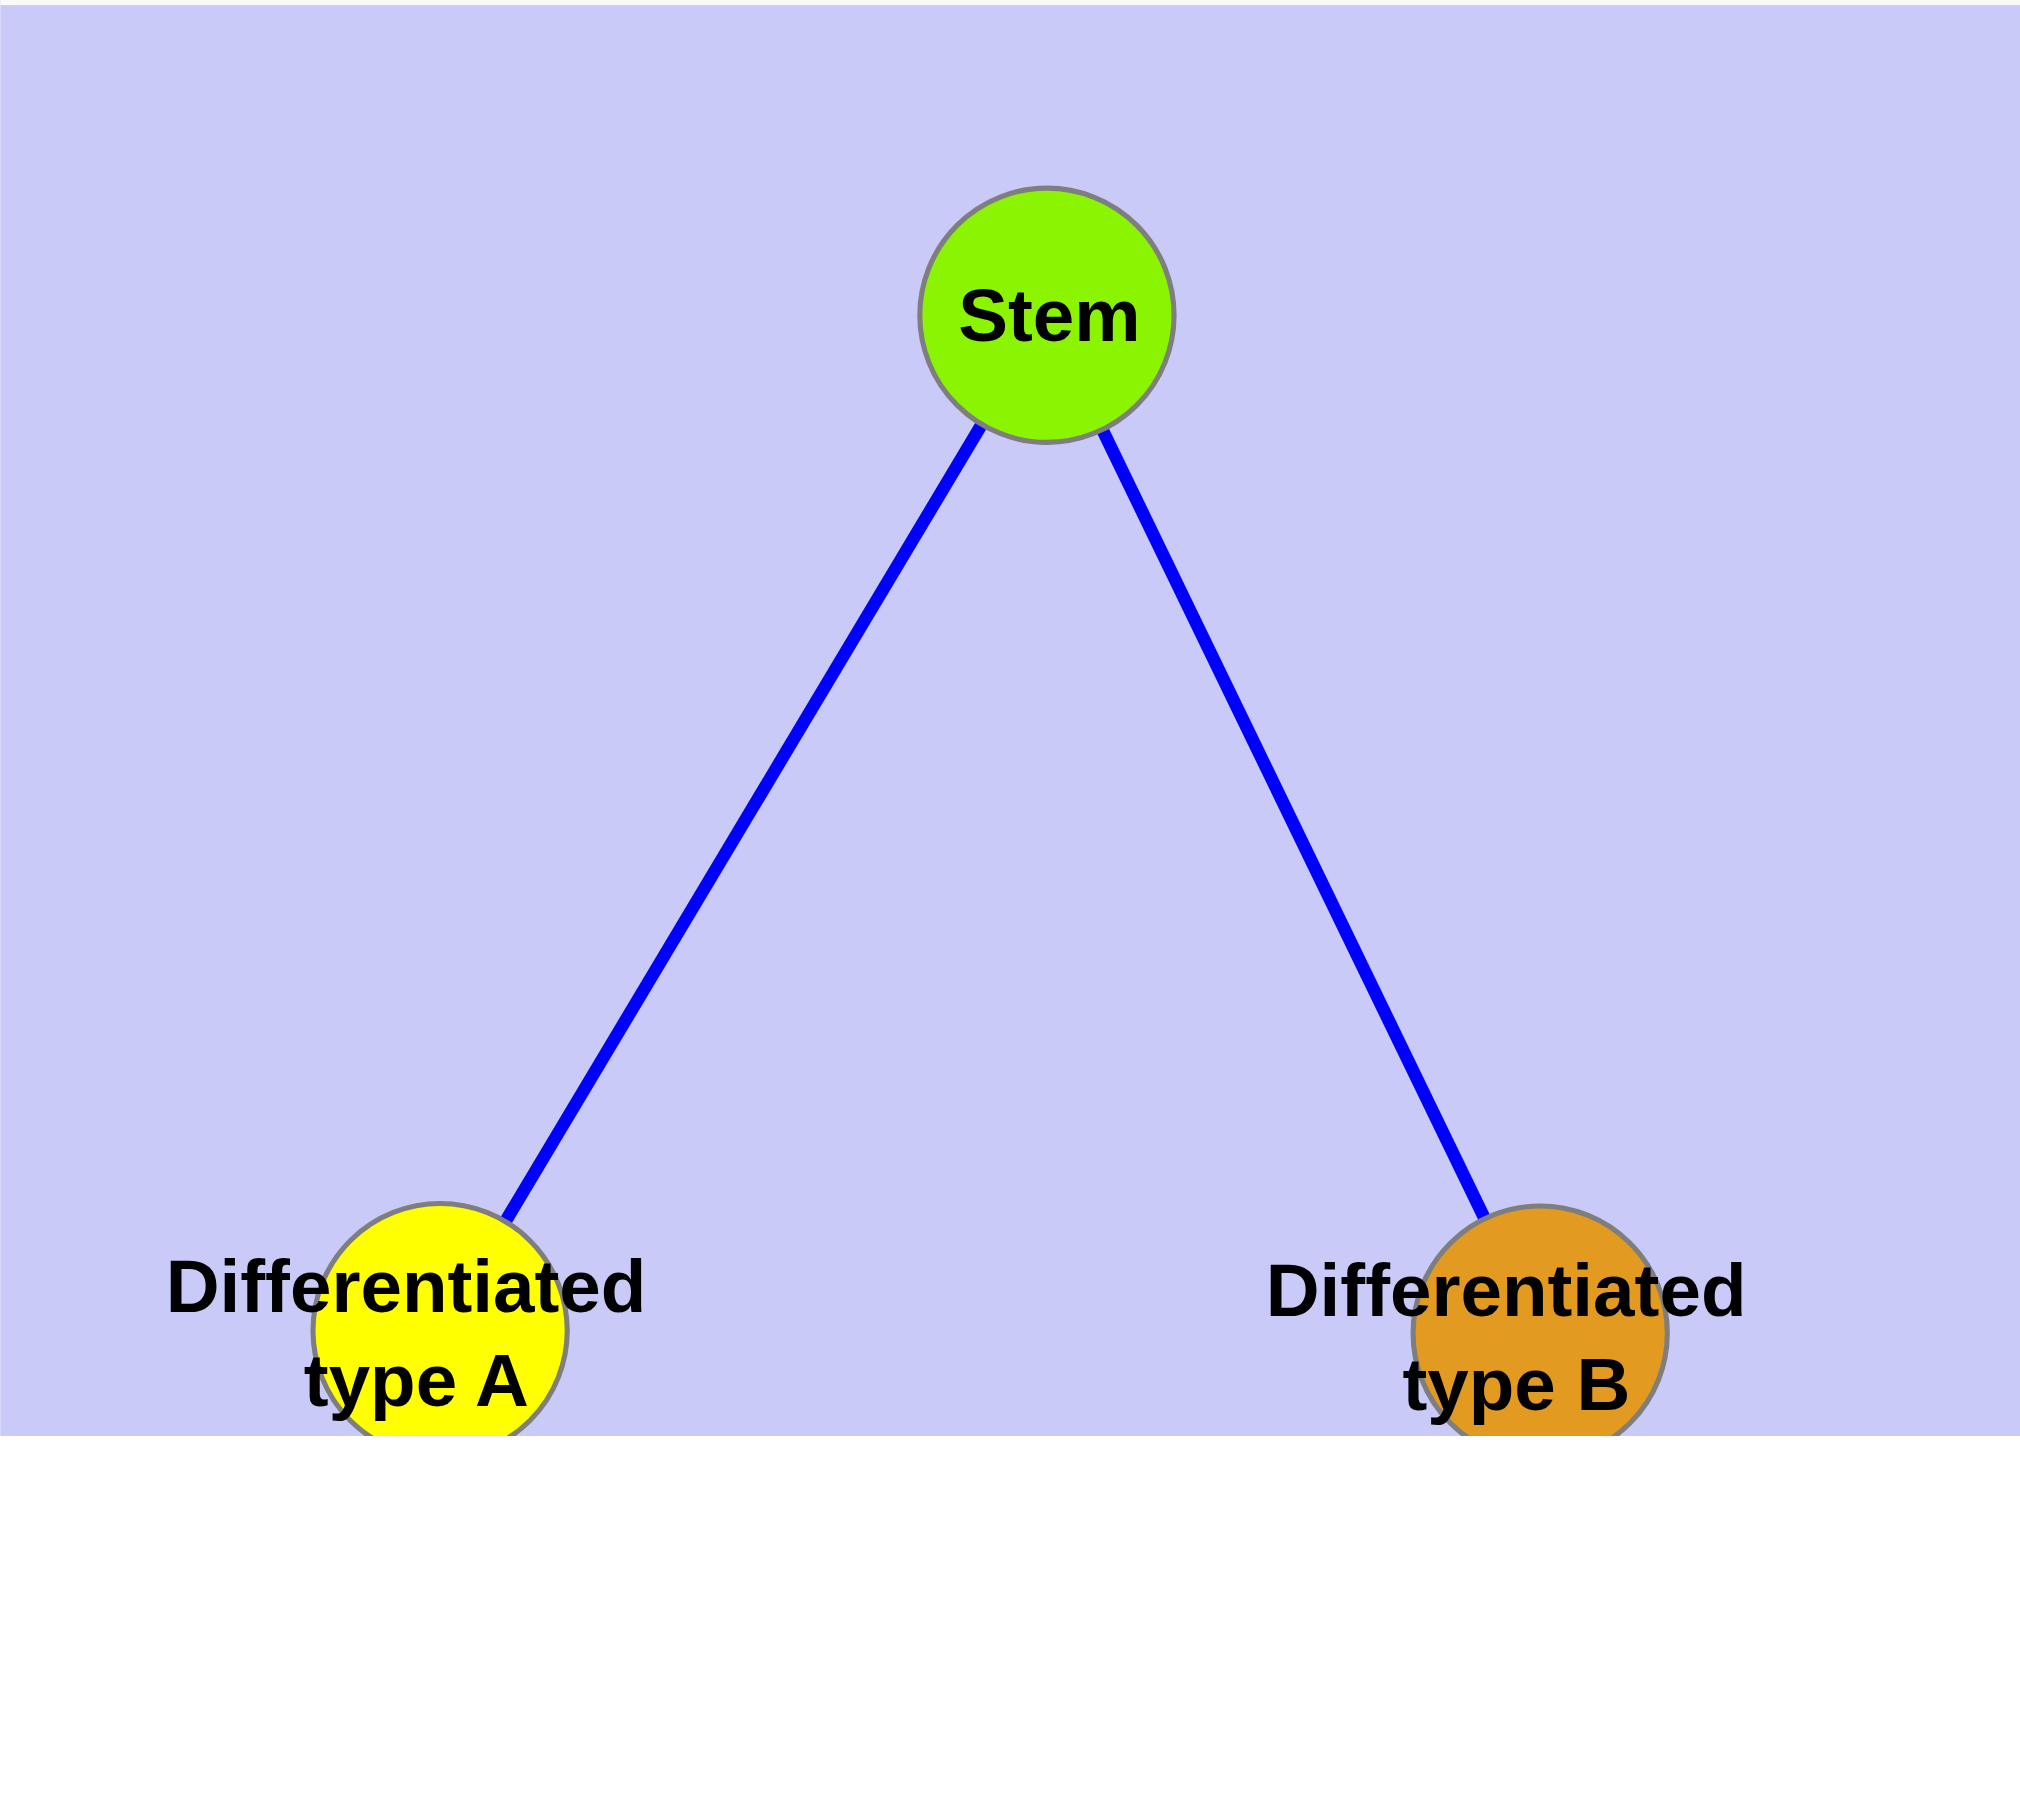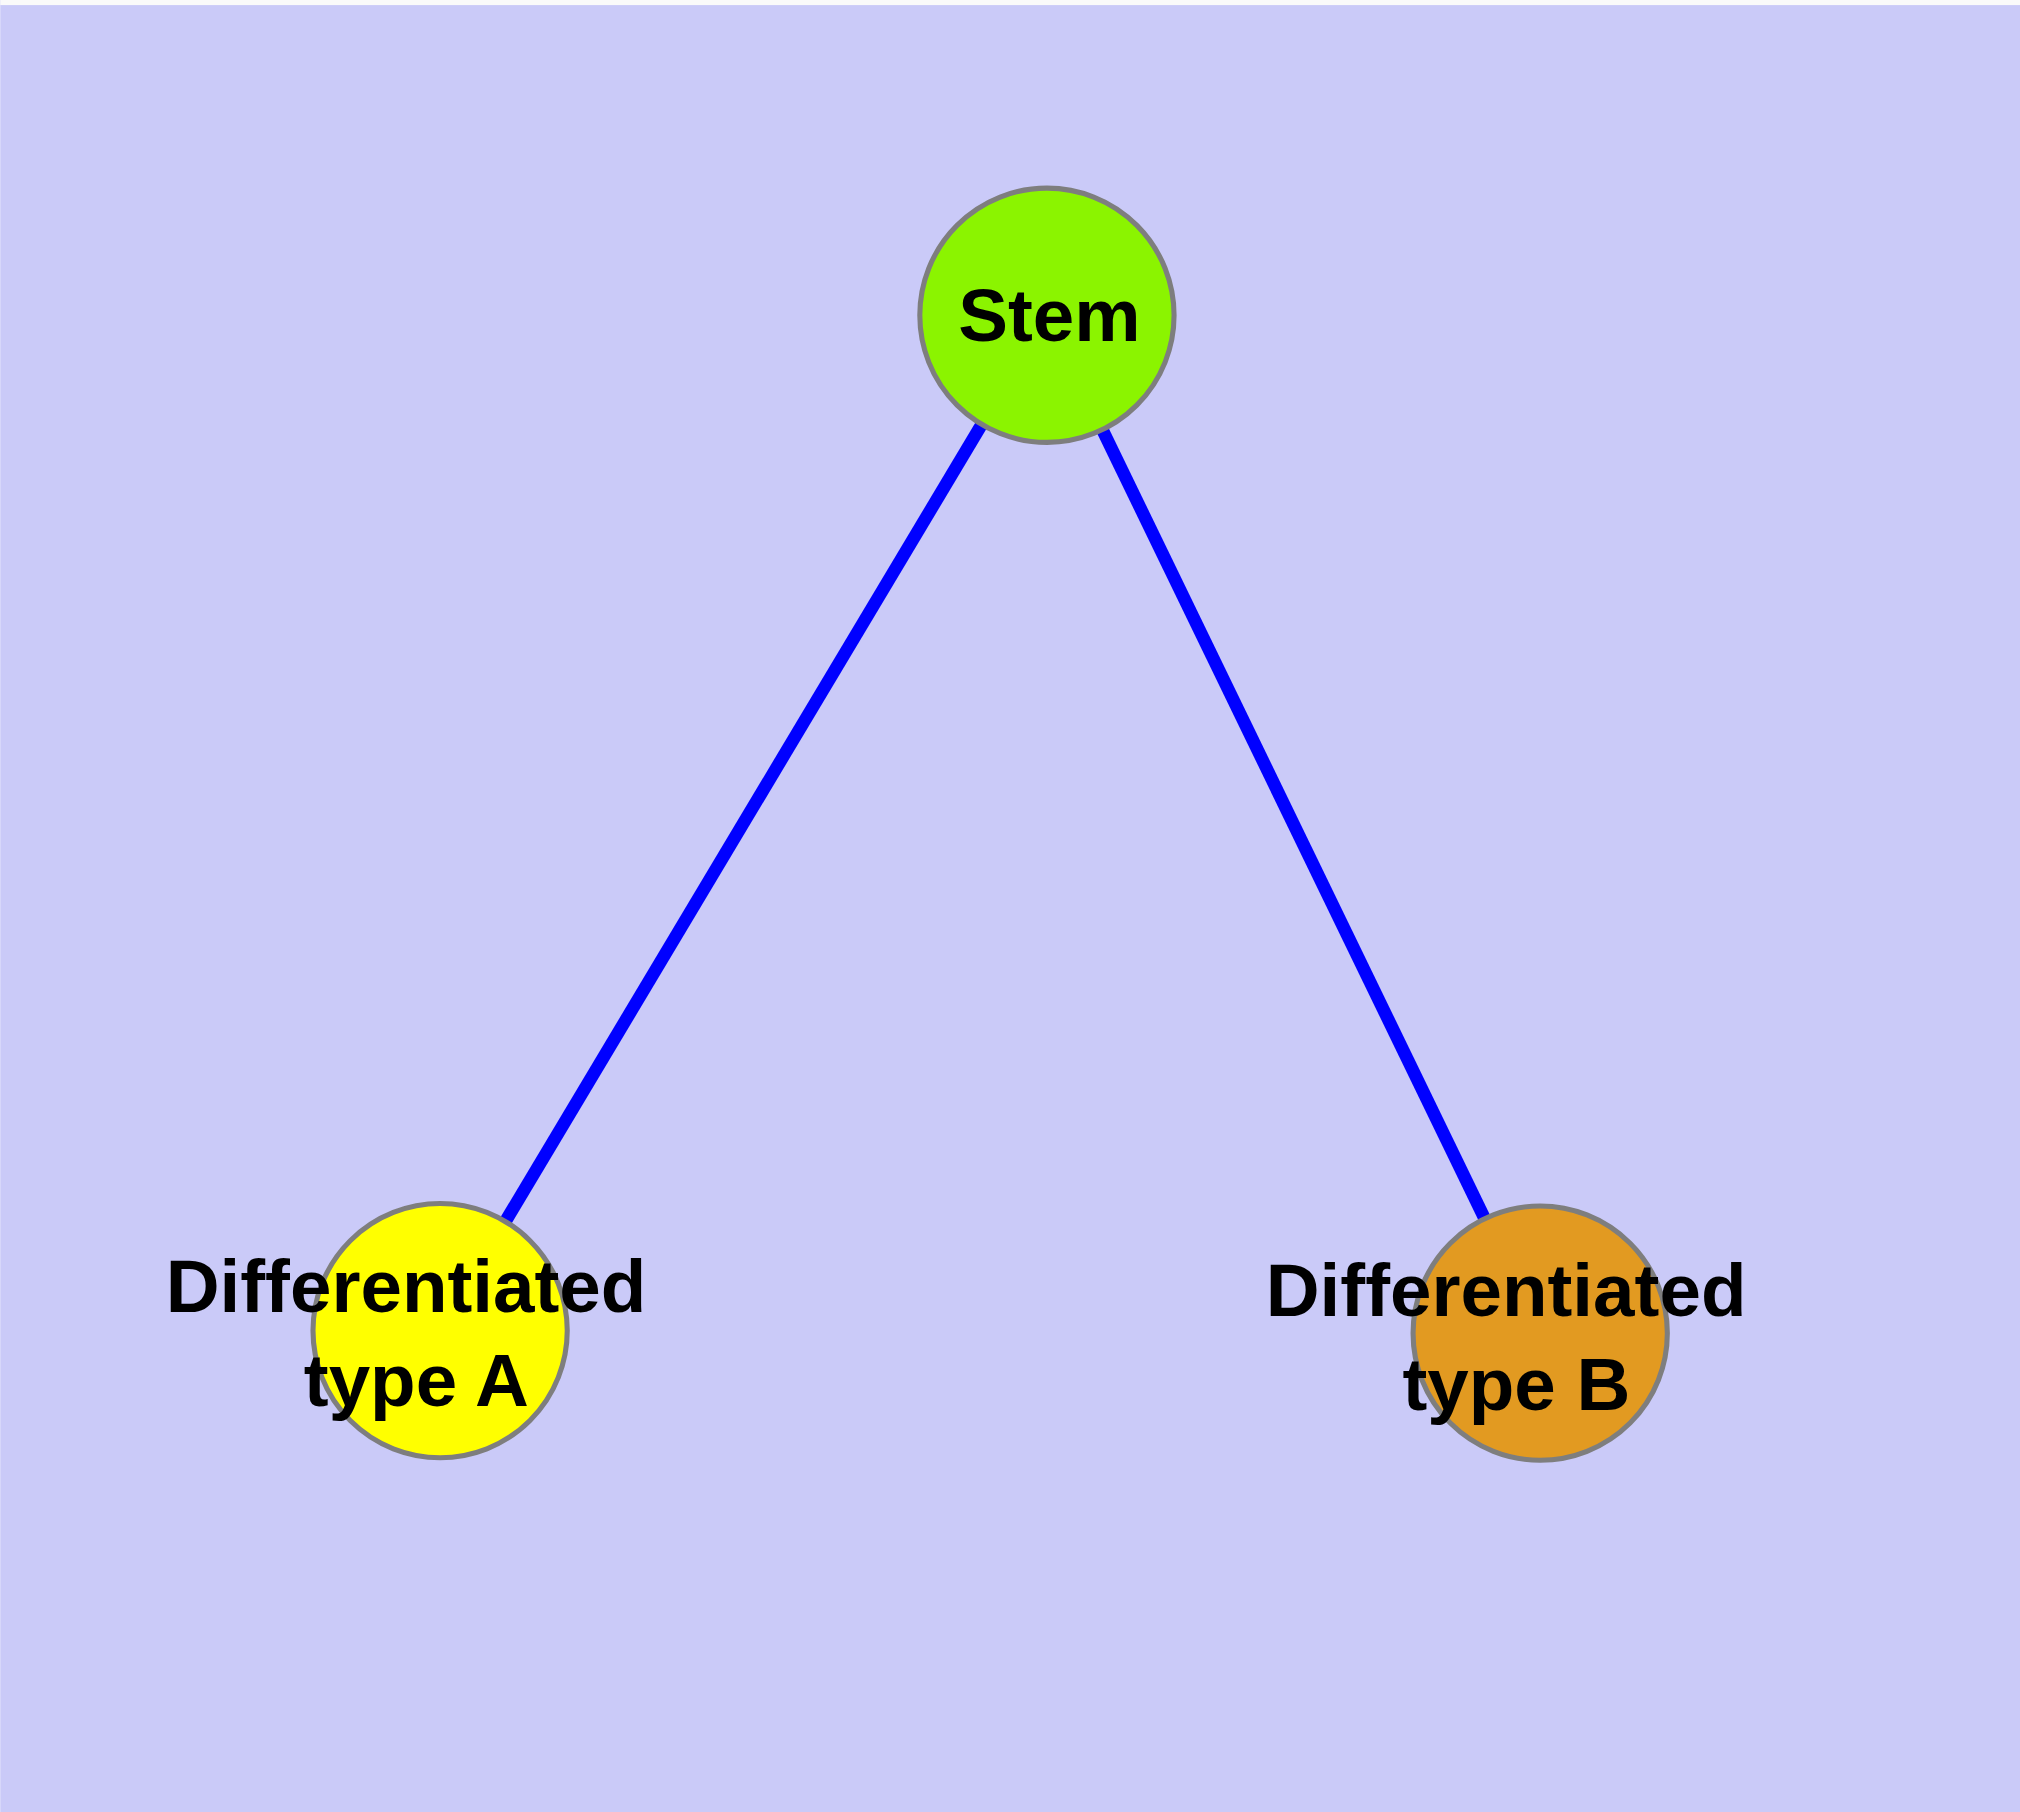--- a/index.html
+++ b/index.html
@@ -3,21 +3,21 @@
 <meta charset="utf-8">
 <style>
   html, body {
     margin: 0;
     padding: 0;
     background: #ffffff;
   }
   #stage {
     position: relative;
     width: 2021px;
-    height: 1812px;
+    height: 1436px;
     overflow: hidden;
   }
   svg {
     display: block;
   }
   .edge {
     stroke-width: 15px;
     stroke-linecap: butt;
   }
   .node-circle {

